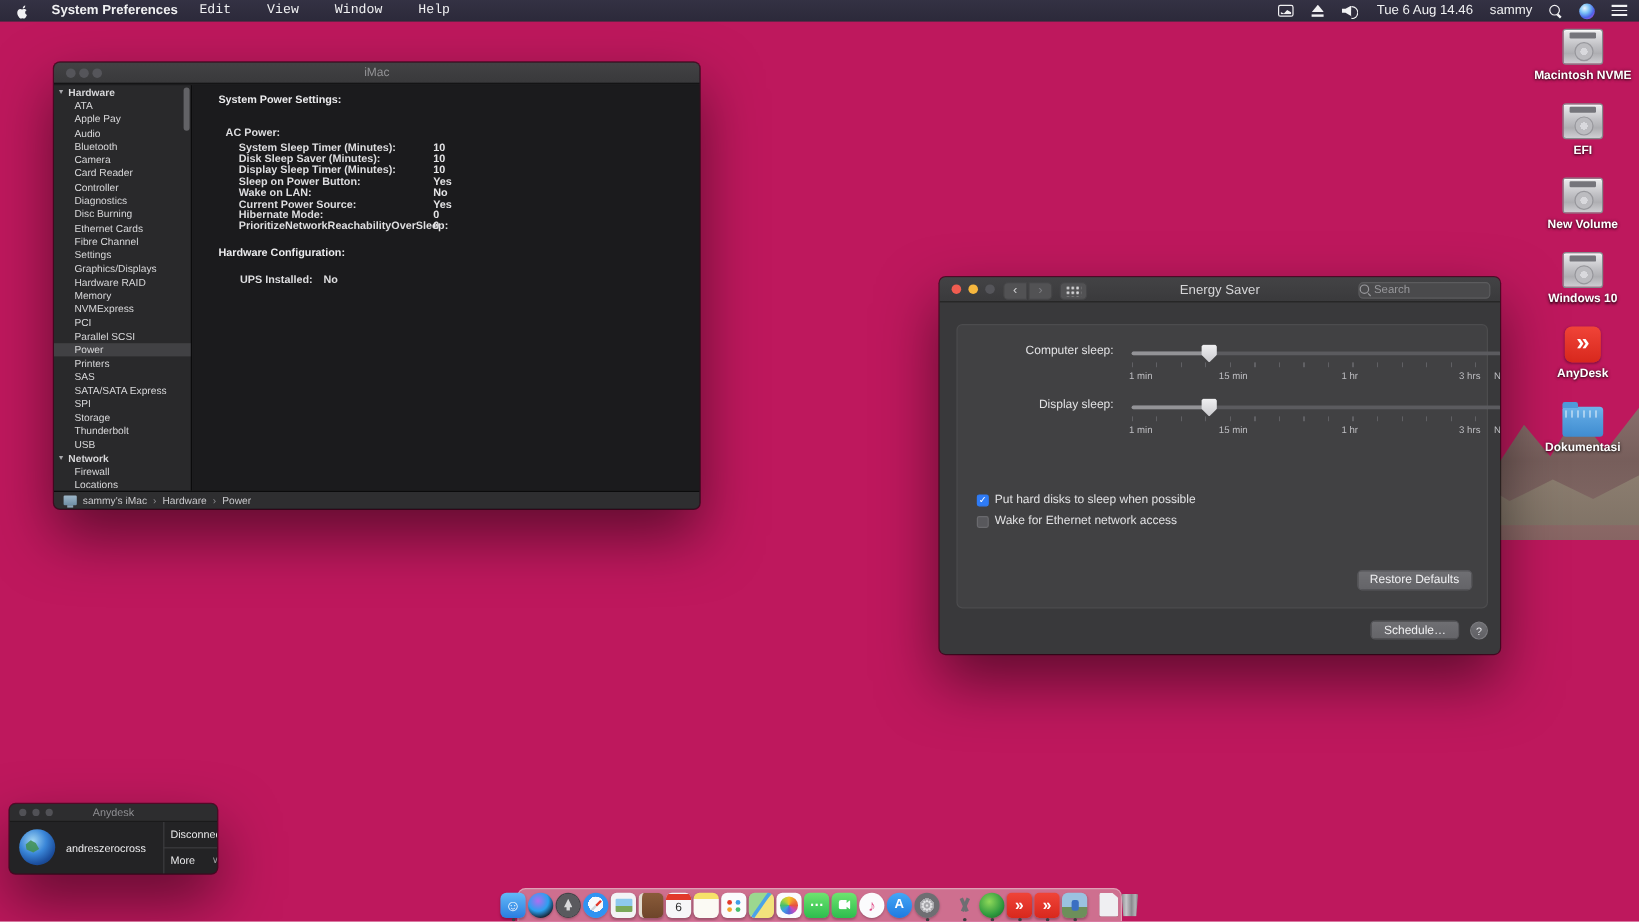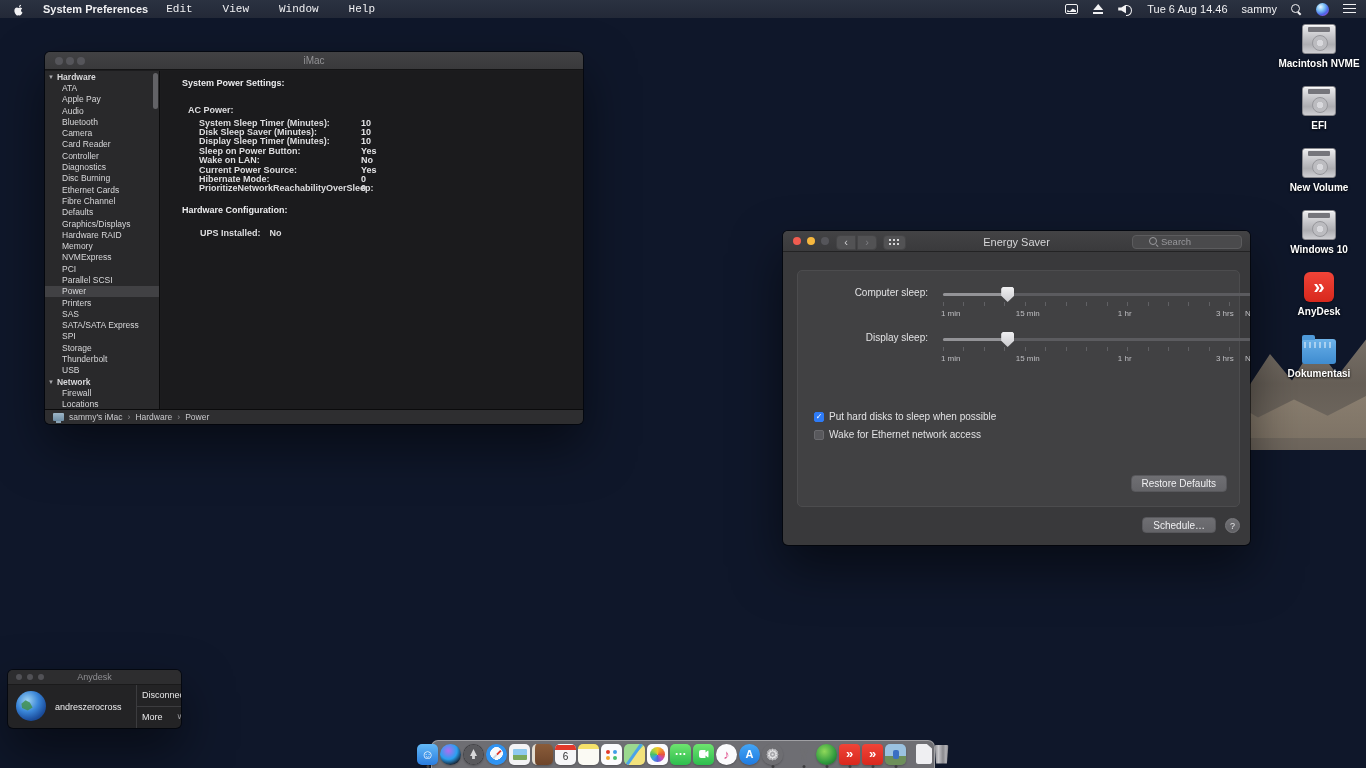--- a/index.html
+++ b/index.html
@@ -5,21 +5,21 @@
   * { margin:0; padding:0; box-sizing:border-box; }
   html,body { width:1366px; height:768px; overflow:hidden; }
   body { font-family:"Liberation Sans", sans-serif; }
 
   .desktop { position:relative; width:1366px; height:768px; overflow:hidden;
     background:
       radial-gradient(ellipse 900px 420px at 97% 6%, rgba(183,199,216,.95) 0%, rgba(183,199,216,.65) 38%, rgba(183,199,216,0) 68%),
       radial-gradient(ellipse 700px 300px at 40% 46%, rgba(252,242,212,.55), rgba(252,242,212,0) 62%),
       radial-gradient(ellipse 800px 260px at 18% 60%, rgba(248,234,196,.45), rgba(248,234,196,0) 60%),
       linear-gradient(180deg,#bec9d4 0%, #cfccbd 10%, #e0c globally 0%, #dfc491 22%, #e4cf9f 40%, #d9b87c 58%, #cda668 78%, #c69e60 100%);
-    background-color:#0f172a;
+    background-color:#be185d;
   }
   .mountains { position:absolute; right:0; top:318px; width:200px; height:120px;
     background:linear-gradient(180deg,#8b8175 0%,#6f665b 55%,#7b7266 100%);
     clip-path:polygon(0 78%, 8% 60%, 18% 70%, 30% 38%, 41% 58%, 52% 30%, 63% 52%, 74% 22%, 86% 48%, 100% 18%, 100% 100%, 0 100%);
     opacity:.9; }
   .mountains2 { position:absolute; right:0; top:360px; width:240px; height:90px;
     background:linear-gradient(180deg,#9a8d7c,#7d7264);
     clip-path:polygon(0 70%, 12% 52%, 26% 66%, 40% 40%, 55% 64%, 70% 44%, 84% 62%, 100% 40%, 100% 100%, 0 100%);
     opacity:.85; }
 
@@ -122,21 +122,21 @@
   .tl-red { background:#f05c50; } .tl-yellow { background:#f6b73e; }
   .nav-btn { position:absolute; top:3.5px; height:15px; width:20px; background:#525254; border:1px solid #454547;
     display:flex; align-items:center; justify-content:center; font-size:11px; color:#cfcfd1; }
   .nav-back { left:53px; border-radius:4px 0 0 4px; }
   .nav-fwd { left:74px; border-radius:0 4px 4px 0; color:#7e7e82; }
   .grid-btn { position:absolute; left:100px; top:3.5px; height:15px; width:23px; background:#525254; border:1px solid #454547;
     border-radius:4px; display:flex; align-items:center; justify-content:center; }
   .grid-glyph { width:13px; height:9px;
     background-image:radial-gradient(circle, #d6d6d8 1px, transparent 1.3px); background-size:4px 4px; background-position:0 0; }
   .es-search { position:absolute; right:8px; top:3.5px; width:110px; height:14px; background:#4a4a4c;
-    border:1px solid #5c5c5e; border-radius:4px; display:flex; align-items:center; padding-left:16px; gap:3px; }
+    border:1px solid #5c5c5e; border-radius:4px; display:flex; align-items:center; padding-left:0; gap:3px; }
   .es-search-icon { position:relative; width:9px; height:9px; flex:0 0 auto; }
   .es-search-icon::before { content:""; position:absolute; left:0; top:0; width:6px; height:6px; border:1.2px solid #9a9a9e; border-radius:50%; }
   .es-search-icon::after { content:""; position:absolute; left:6.5px; top:6.5px; width:3px; height:1.2px; background:#9a9a9e; transform:rotate(45deg); transform-origin:left center; }
   .es-search-text { font-size:9.5px; color:#98989c; }
   .es-panel { position:absolute; left:14px; top:39px; width:443px; height:237px; background:#414143;
     border:1px solid #4c4c4e; border-radius:5px; }
   .es-row { position:absolute; left:0; right:0; display:flex; }
   .es-label { position:absolute; left:0; width:130px; text-align:right; font-size:10px; color:#e2e2e4; }
   .es-slider { position:absolute; left:145px; width:308px; height:40px; }
   .es-track { position:absolute; left:0; right:0; top:6px; height:3px; background:#5b5b5f; border-radius:2px; }
@@ -341,21 +341,21 @@
           <div class="sb-row">
             <span>Disc Burning</span>
           </div>
           <div class="sb-row">
             <span>Ethernet Cards</span>
           </div>
           <div class="sb-row">
             <span>Fibre Channel</span>
           </div>
           <div class="sb-row">
-            <span>Defaults</span>
+            <span>Settings</span>
           </div>
           <div class="sb-row">
             <span>Graphics/Displays</span>
           </div>
           <div class="sb-row">
             <span>Hardware RAID</span>
           </div>
           <div class="sb-row">
             <span>Memory</span>
           </div>

